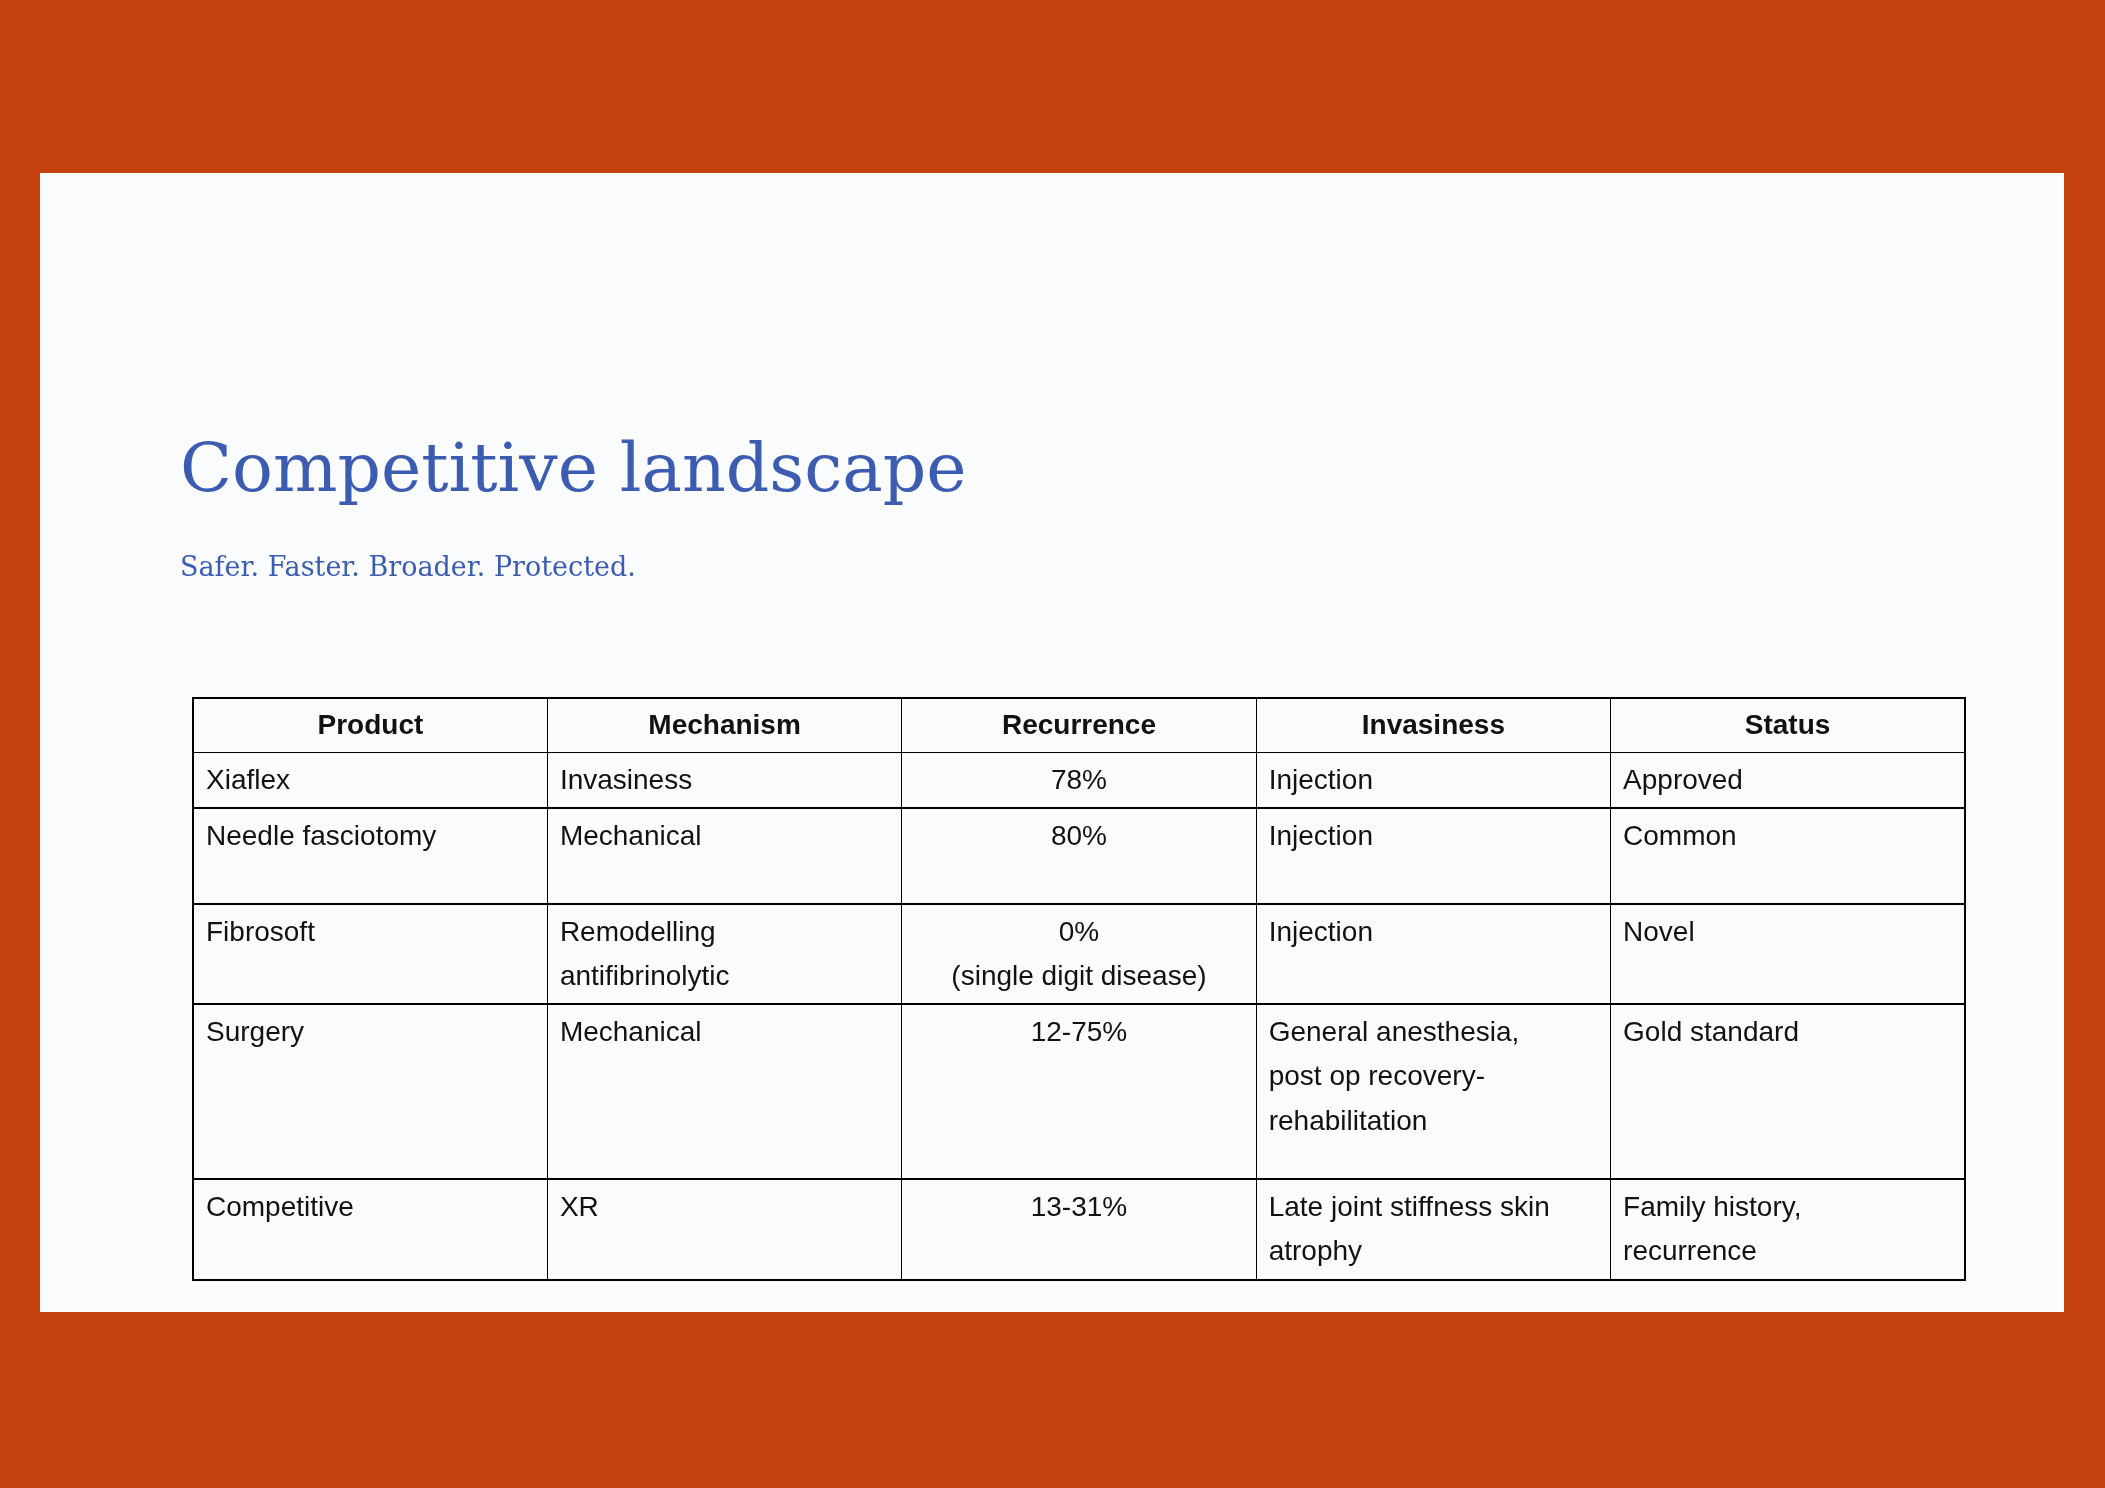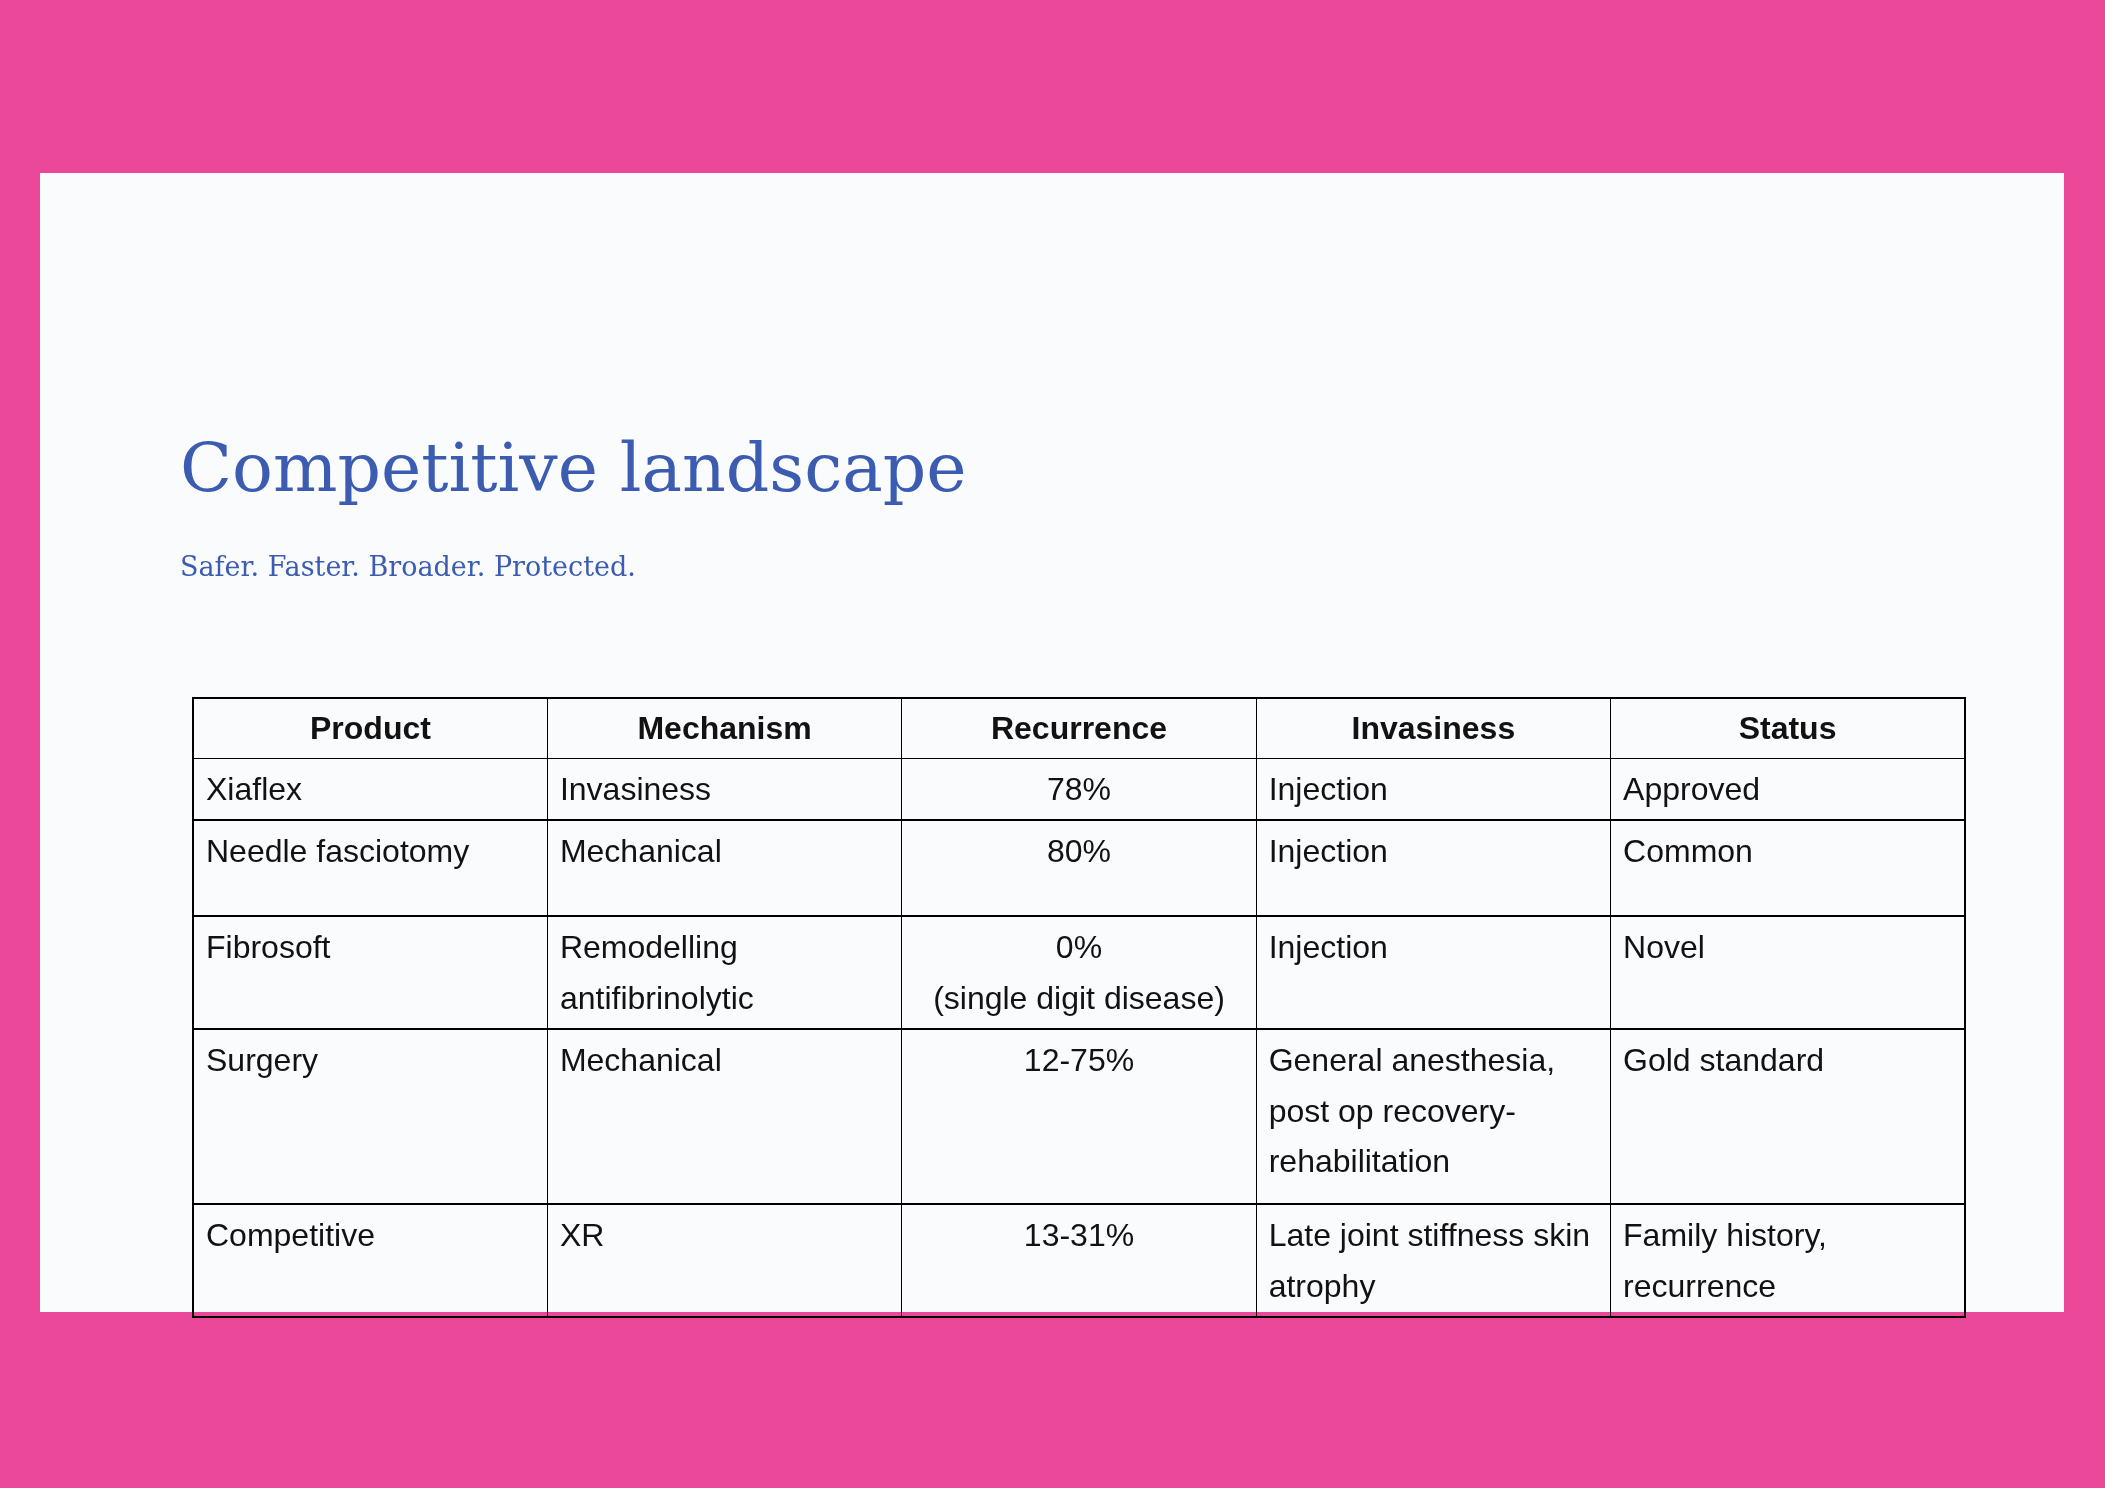--- a/index.html
+++ b/index.html
@@ -4,21 +4,21 @@
 <style>
   html, body {
     margin: 0;
     padding: 0;
     background: #ffffff;
   }
   .slide {
     position: relative;
     width: 2105px;
     height: 1488px;
-    background: #ec4899;
+    background: #c2410c;
     overflow: hidden;
     font-family: "Liberation Sans", sans-serif;
   }
   .card {
     position: absolute;
     left: 40px;
     top: 173px;
     width: 2024px;
     height: 1139px;
     background: #fafbfd;
@@ -49,21 +49,21 @@
     position: absolute;
     left: 152px;
     top: 524px;
     width: 1774px;
     border-collapse: collapse;
     table-layout: fixed;
     border: 2.5px solid #000;
   }
   .comp th, .comp td {
     border: 1.5px solid #000;
-    font-size: 32px;
+    font-size: 28px;
     line-height: 1.58;
     padding: 5px 12px;
     vertical-align: top;
     color: #121212;
     white-space: pre-line;
     overflow: hidden;
   }
   .comp thead th {
     font-weight: bold;
     text-align: center;

